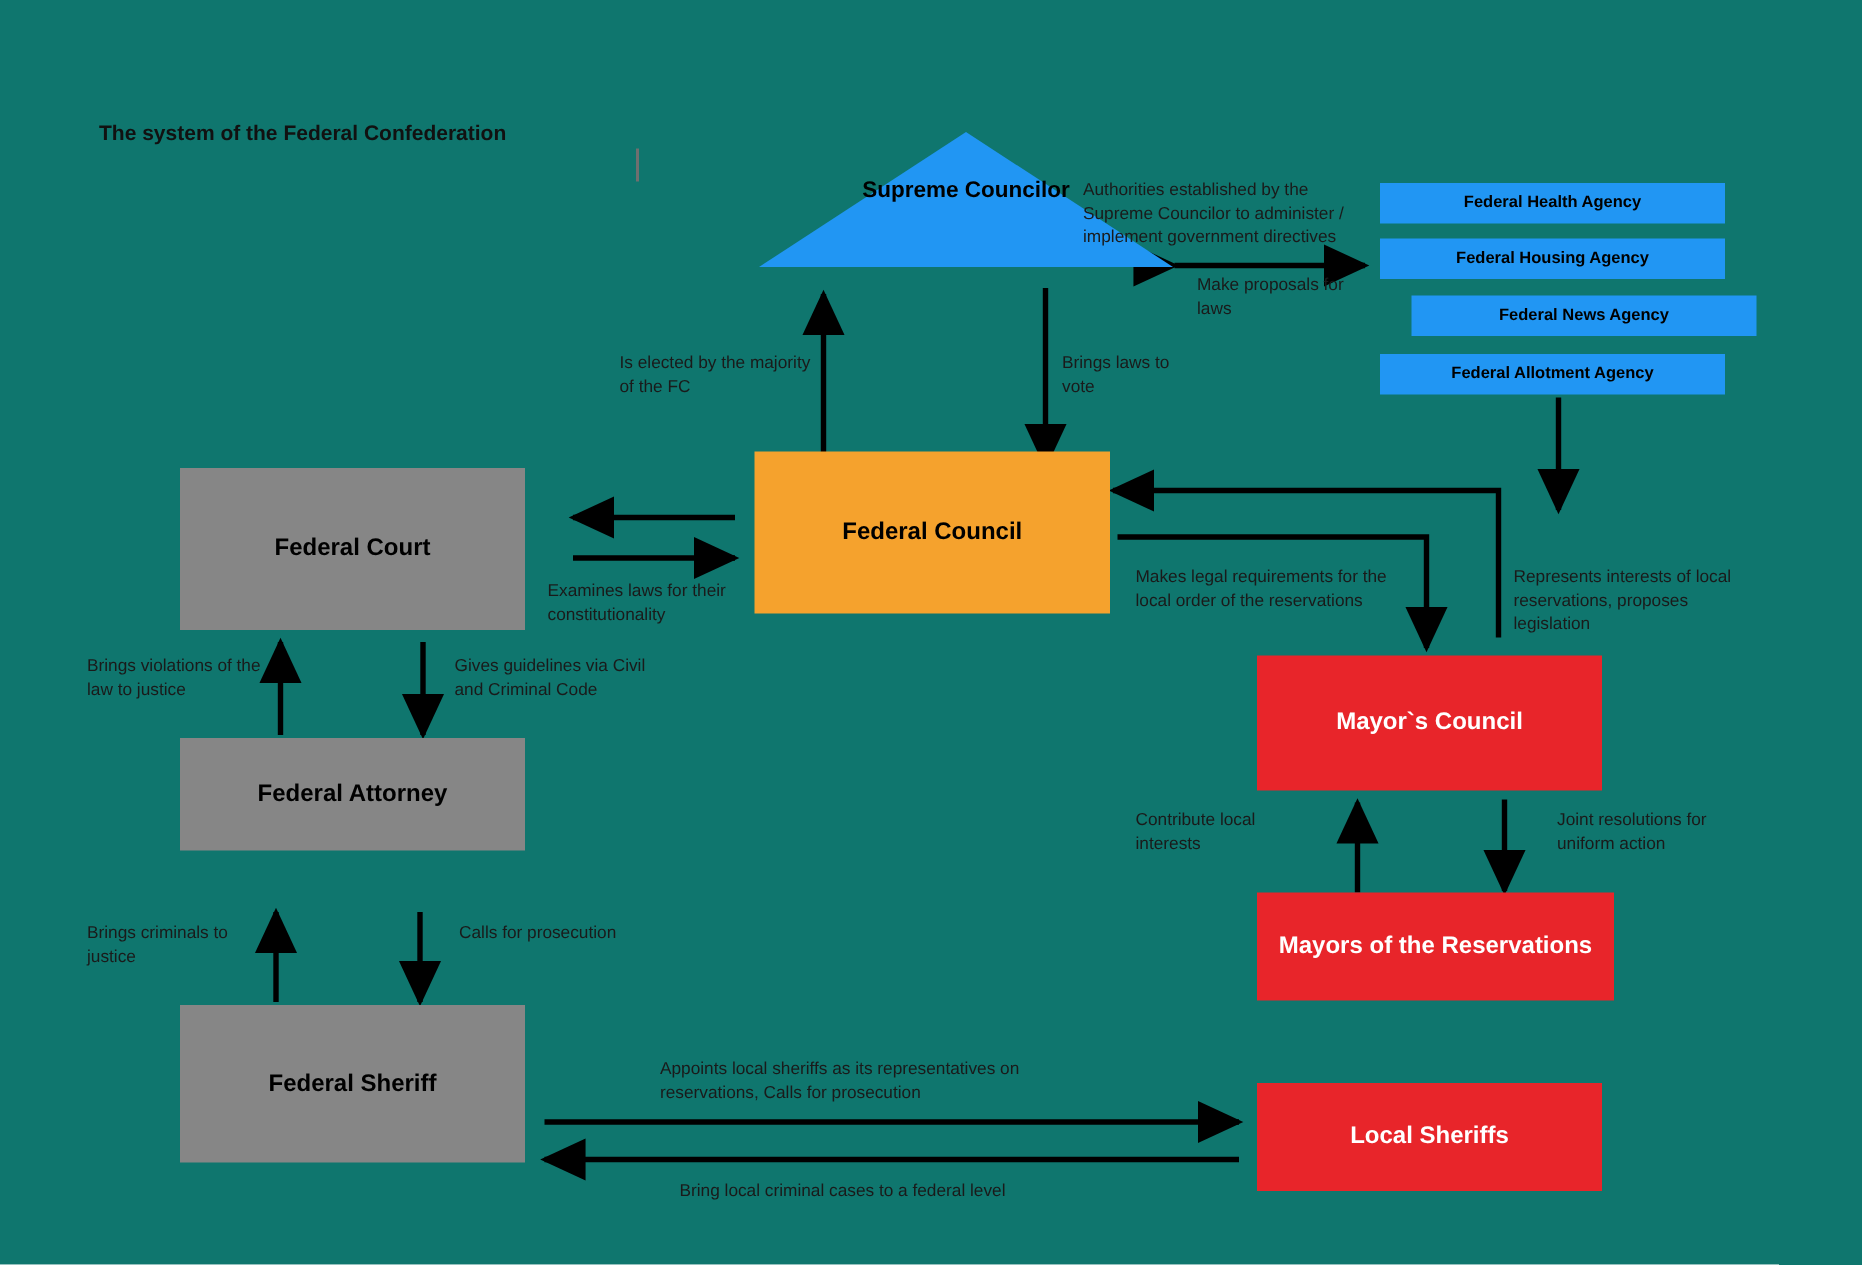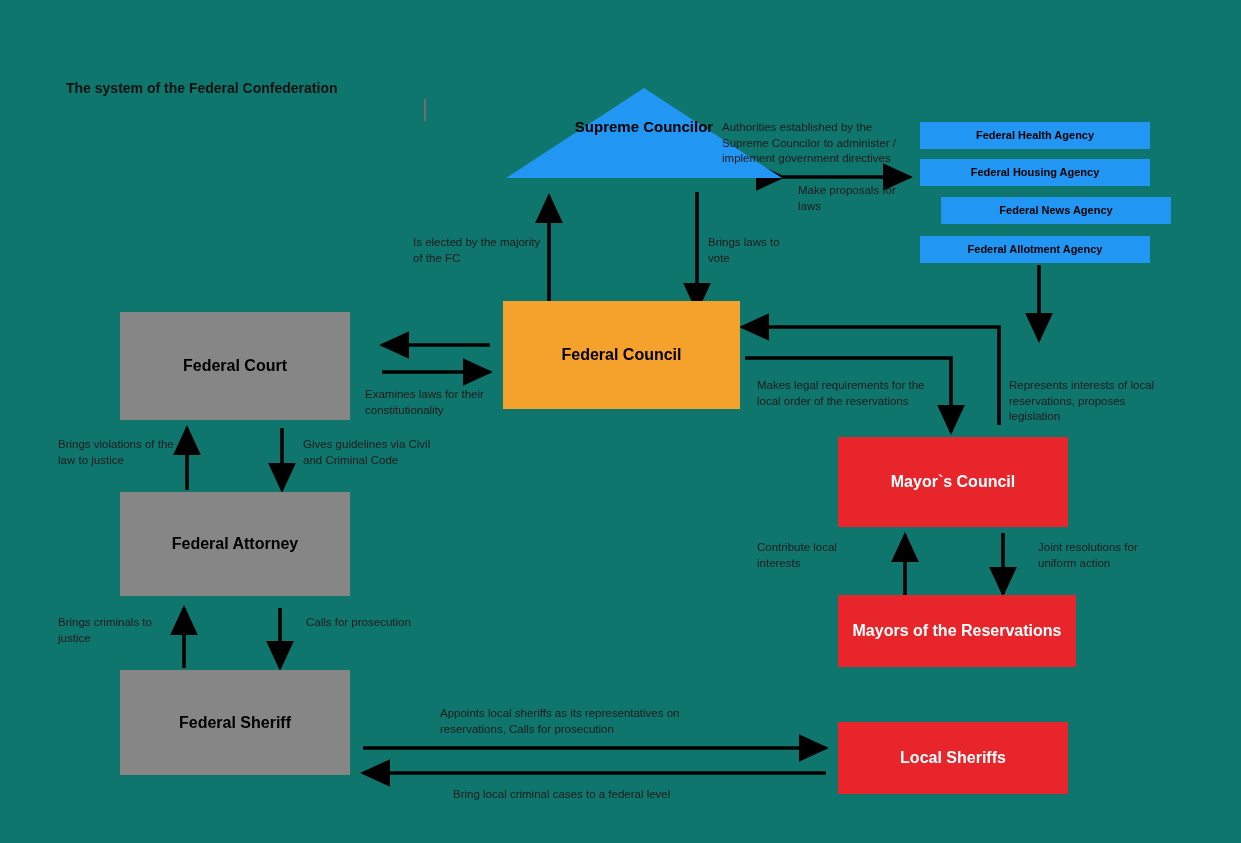--- a/index.html
+++ b/index.html
@@ -191,21 +191,21 @@
   </div>
 
   <div class="node box-gray" style="left:120px; top:312px; width:230px; height:108px;">
     <span class="node-label">Federal Court</span>
   </div>
 
   <div class="node box-orange" style="left:503px; top:301px; width:237px; height:108px;">
     <span class="node-label">Federal Council</span>
   </div>
 
-  <div class="node box-gray" style="left:120px; top:492px; width:230px; height:104px;">
+  <div class="node box-gray" style="left:120px; top:492px; width:230px; height:75px;">
     <span class="node-label">Federal Attorney</span>
   </div>
 
   <div class="node box-gray" style="left:120px; top:670px; width:230px; height:105px;">
     <span class="node-label">Federal Sheriff</span>
   </div>
 
   <div class="node box-red" style="left:838px; top:437px; width:230px; height:90px;">
     <span class="node-label">Mayor`s Council</span>
   </div>

